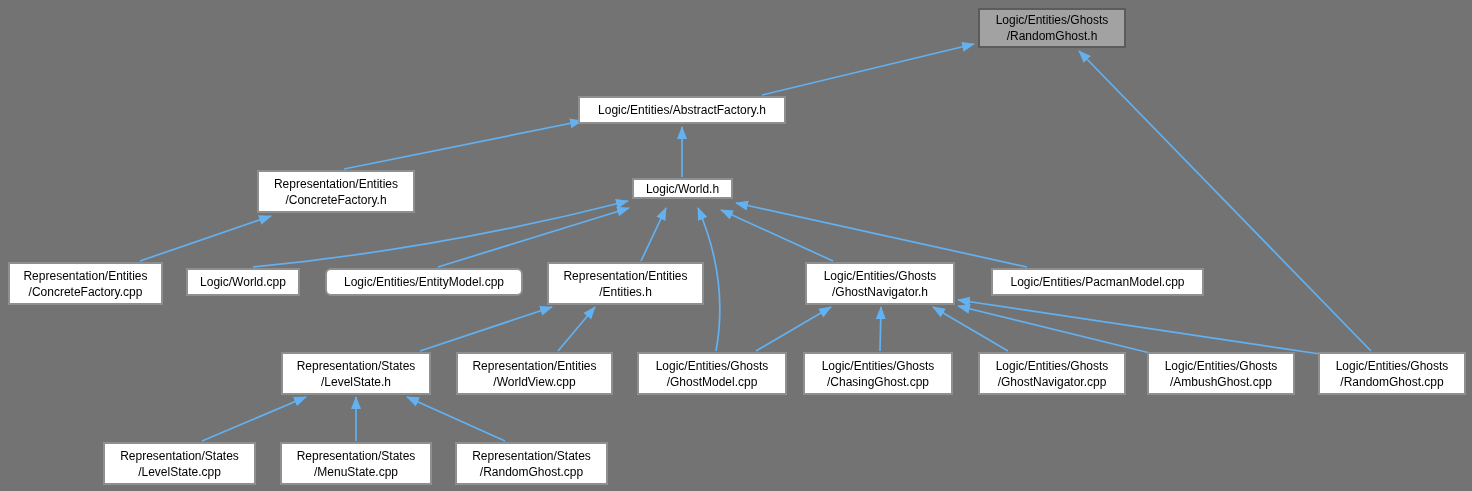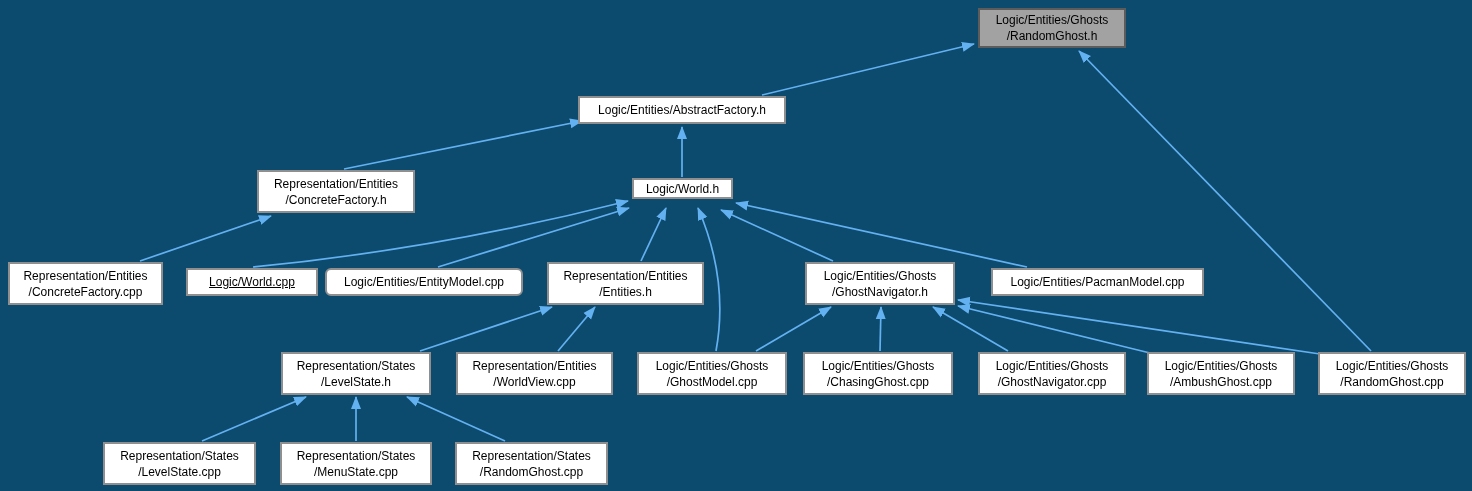--- a/index.html
+++ b/index.html
@@ -5,21 +5,21 @@
   html, body {
     margin: 0;
     padding: 0;
     background: #000000;
     font-family: "Liberation Sans", sans-serif;
   }
   #canvas {
     position: relative;
     width: 1472px;
     height: 491px;
-    background: #0c4a6e;
+    background: #737373;
     overflow: hidden;
   }
   #edge-layer {
     position: absolute;
     left: 0; top: 0;
     width: 1472px;
     height: 491px;
   }
   .node {
     position: absolute;
@@ -92,21 +92,21 @@
         <div>Representation/Entities</div>
         <div>/ConcreteFactory.h</div>
       </div>
       <div class="node" style="left: 632px; top: 178px; width: 101px; height: 21px;">
         <div>Logic/World.h</div>
       </div>
       <div class="node" style="left: 8px; top: 262px; width: 155px; height: 43px;">
         <div>Representation/Entities</div>
         <div>/ConcreteFactory.cpp</div>
       </div>
-      <div class="node" style="left: 186px; top: 268px; width: 132px; height: 28px; text-decoration: underline;">
+      <div class="node" style="left: 186px; top: 268px; width: 114px; height: 28px;">
         <div>Logic/World.cpp</div>
       </div>
       <div class="node" style="left: 325px; top: 268px; width: 198px; height: 28px; border-radius: 6px;">
         <div>Logic/Entities/EntityModel.cpp</div>
       </div>
       <div class="node" style="left: 547px; top: 262px; width: 157px; height: 43px;">
         <div>Representation/Entities</div>
         <div>/Entities.h</div>
       </div>
       <div class="node" style="left: 805px; top: 262px; width: 150px; height: 43px;">

